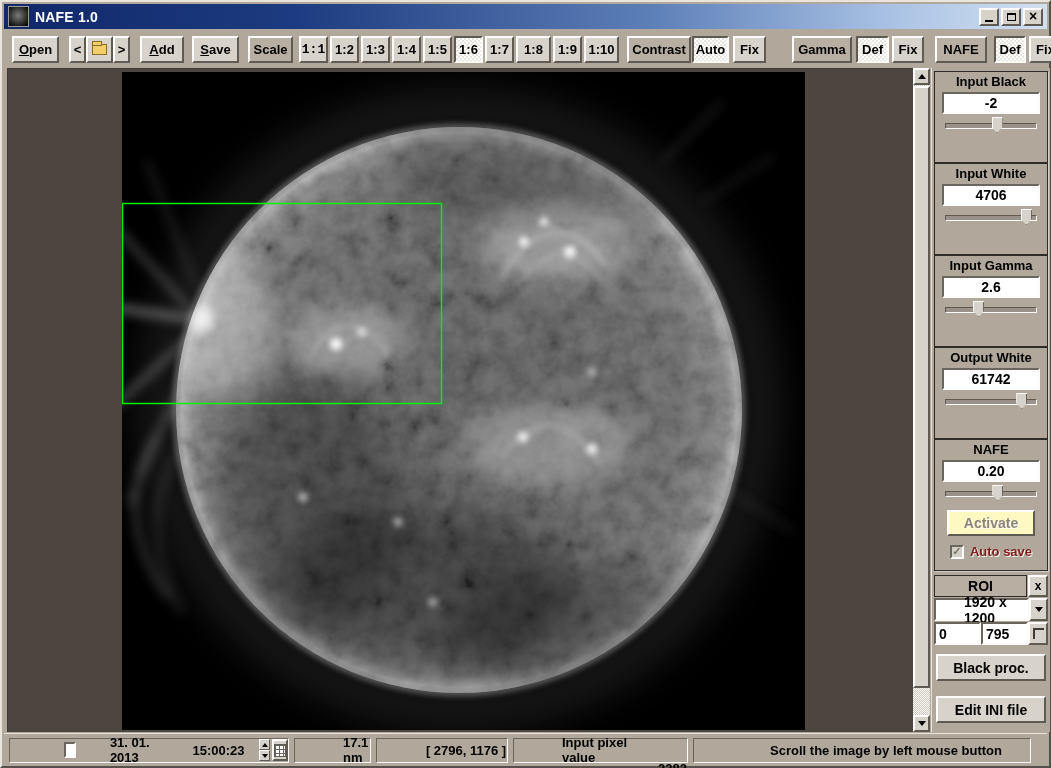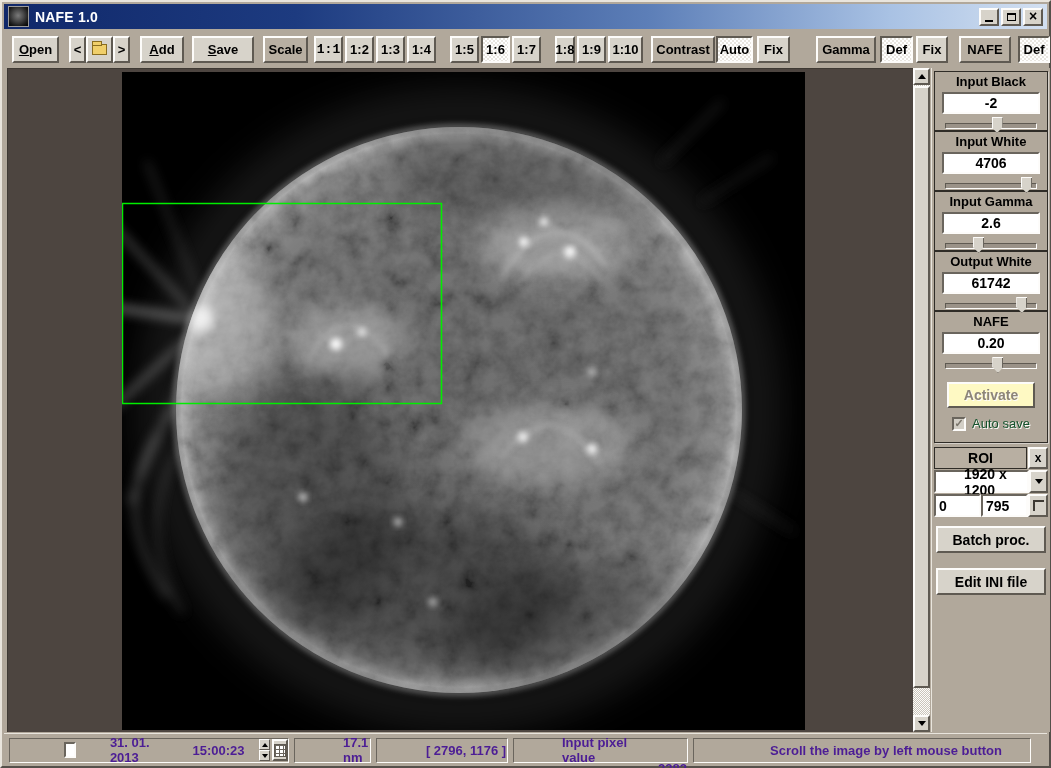--- a/index.html
+++ b/index.html
@@ -46,37 +46,37 @@
     box-sizing:border-box;display:flex;align-items:center;justify-content:center;}
   .sb-up{top:0;} .sb-down{bottom:0;}
   .tri-up{width:0;height:0;border:4px solid transparent;border-bottom:5px solid #000;margin-top:-4px;}
   .tri-down{width:0;height:0;border:4px solid transparent;border-top:5px solid #000;margin-bottom:-4px;}
   .sb-thumb{position:absolute;left:0;top:18px;width:17px;height:602px;background:#d7d3ca;
     border:2px solid;border-color:#fdfcfa #5f5a52 #5f5a52 #fdfcfa;box-sizing:border-box;}
 
   
   .sidepanel{position:absolute;left:929px;top:66px;width:119px;height:664px;background:#b1a89b;padding-top:3px;box-sizing:border-box;
     border-left:1px solid #e9e5dd;overflow:hidden;}
-  .grp{height:60px;margin:0 2px;border:1px solid #2f2c27;box-shadow:1px 1px 0 rgba(255,255,255,.45);box-sizing:border-box;text-align:center;}
+  .grp{height:92px;margin:0 2px;border:1px solid #2f2c27;box-shadow:1px 1px 0 rgba(255,255,255,.45);box-sizing:border-box;text-align:center;}
   .grp-label{font-weight:bold;font-size:13px;color:#000;line-height:16px;margin-top:2px;}
   .val{display:block;height:22px;width:98px;margin:2px auto 0;background:#fff;border:2px solid;border-color:#6a655d #fdfcfa #fdfcfa #6a655d;
     box-sizing:border-box;font-family:"Liberation Sans",sans-serif;font-weight:bold;font-size:14px;text-align:center;color:#000;padding:0;}
   .slider{position:relative;height:17px;margin:3px 10px 0;}
   .slider .track{position:absolute;left:0;right:0;top:6px;height:4px;background:#9a9288;
     border:1px solid;border-color:#5f5a52 #fdfcfa #fdfcfa #5f5a52;}
   .slider .thumb{position:absolute;top:0;width:11px;height:16px;margin-left:-5px;background:#d7d3ca;
     clip-path:polygon(0 0,100% 0,100% 62%,50% 100%,0 62%);box-shadow:inset 1px 1px 0 #fdfcfa,inset -1px -1px 0 #6a655d;}
   .grp.nafe{height:132px;}
   .act-btn{display:block;width:88px;height:26px;margin:8px auto 0;background:#fef9c3;border:2px solid;
     border-color:#fdfcfa #5f5a52 #5f5a52 #fdfcfa;font-family:"Liberation Sans",sans-serif;font-weight:bold;font-size:14px;
     color:#8d8579;text-shadow:1px 1px 0 #fdfcfa;}
   .autosave{display:flex;align-items:center;justify-content:center;gap:6px;margin-top:8px;}
   .cb{width:14px;height:14px;background:#d3cfc6;border:2px solid;border-color:#6a655d #fdfcfa #fdfcfa #6a655d;box-sizing:border-box;
     display:flex;align-items:center;justify-content:center;font-size:11px;font-weight:bold;color:#7b766c;line-height:1;}
-  .autosave-label{font-weight:normal;font-size:13px;color:#14532d;text-shadow:1px 1px 0 #fdfcfa;}
+  .autosave-label{font-weight:bold;font-size:13px;color:#7f1d1d;text-shadow:1px 1px 0 #fdfcfa;}
 
   .roi-block{margin:4px 2px 0;}
   .roi-header{height:22px;display:flex;}
   .roi-title{flex:1;background:#b8afa2;border:1px solid #2f2c27;display:flex;align-items:center;justify-content:center;
     font-weight:bold;font-size:14px;box-sizing:border-box;}
   .roi-x{width:20px;background:#d7d3ca;border:2px solid;border-color:#fdfcfa #5f5a52 #5f5a52 #fdfcfa;box-sizing:border-box;
     display:flex;align-items:center;justify-content:center;font-weight:bold;font-size:12px;margin-left:1px;}
   .combo{height:23px;display:flex;margin-top:1px;}
   .combo-text{flex:1;background:#fff;border:2px solid;border-color:#6a655d #fdfcfa #fdfcfa #6a655d;box-sizing:border-box;
     display:flex;align-items:center;justify-content:center;font-weight:bold;font-size:14px;padding-left:28px;}
@@ -91,21 +91,21 @@
   .corner-ico{width:9px;height:9px;border-top:2px solid #3e3a34;border-left:2px solid #3e3a34;}
   .panel-btn{display:block;width:110px;height:27px;background:#d7d3ca;border:2px solid;border-color:#fdfcfa #5f5a52 #5f5a52 #fdfcfa;
     font-family:"Liberation Sans",sans-serif;font-weight:bold;font-size:14px;color:#000;box-sizing:border-box;}
   .batch{margin:9px auto 0;}
   .editini{margin:15px auto 0;}
 
   
   .statusbar{position:absolute;left:2px;right:2px;top:731px;height:33px;background:#b1a89b;border-top:1px solid #e9e5dd;
     display:flex;align-items:center;padding-left:5px;gap:5px;box-sizing:border-box;}
   .sb-panel{height:25px;border:1px solid;border-color:#6a655d #fdfcfa #fdfcfa #6a655d;box-sizing:border-box;
-    display:flex;align-items:center;justify-content:center;color:#4c1d95;font-weight:bold;font-size:13px;flex:none;padding-left:48px;}
+    display:flex;align-items:center;justify-content:center;color:#000000;font-weight:bold;font-size:13px;flex:none;padding-left:48px;}
   .sb1{width:280px;justify-content:flex-start;}
   .sb2{width:77px;} .sb3{width:132px;} .sb4{width:175px;} .sb5{width:338px;}
   .status-cb{width:16px;height:16px;background:#fff;border:2px solid;border-color:#6a655d #fdfcfa #fdfcfa #6a655d;box-sizing:border-box;margin-left:6px;}
   .date-txt{margin-left:34px;} .time-txt{margin-left:35px;}
   .spinner{width:16px;height:22px;margin-left:15px;display:flex;flex-direction:column;gap:0;}
   .spin-btn{flex:1;background:#d7d3ca;border:1px solid;border-color:#fdfcfa #5f5a52 #5f5a52 #fdfcfa;box-sizing:border-box;
     display:flex;align-items:center;justify-content:center;}
   .tri-up-xs{width:0;height:0;border:3px solid transparent;border-bottom:4px solid #000;margin-top:-3px;}
   .tri-dn-xs{width:0;height:0;border:3px solid transparent;border-top:4px solid #000;margin-bottom:-3px;}
   .cal-btn{width:21px;height:22px;margin-left:2px;background:#d7d3ca;border:2px solid;border-color:#fdfcfa #5f5a52 #5f5a52 #fdfcfa;
@@ -145,49 +145,49 @@
       </button>
     <button class="tb narrow" style="width:27px;">
         <span class="folder-ico"></span>
       </button>
     <button class="tb narrow" style="width:17px;">
         <span>&gt;</span>
       </button>
     <button class="tb" style="margin-left:10px;width:44px;">
         <span class="accel">Add</span>
       </button>
-    <button class="tb" style="margin-left:8px;width:62px;">
+    <button class="tb" style="margin-left:8px;width:47px;">
         <span class="accel">Save</span>
       </button>
 
     <div class="tb grouplabel" style="margin-left:9px;width:45px;">
         <span>Scale</span>
       </div>
     <button class="tb narrow" style="margin-left:6px;width:29px;font-family:Liberation Mono, monospace;">
         <span>1:1</span>
       </button>
     <button class="tb narrow" style="margin-left:2px;width:29px;">
         <span>1:2</span>
       </button>
     <button class="tb narrow" style="margin-left:2px;width:29px;align-items:center;">
         <span>1:3</span>
       </button>
     <button class="tb narrow" style="margin-left:2px;width:29px;">
         <span>1:4</span>
       </button>
-    <button class="tb narrow" style="margin-left:14px;width:29px;">
+    <button class="tb narrow" style="margin-left:2px;width:29px;">
         <span>1:5</span>
       </button>
     <button class="tb narrow pressed" style="margin-left:2px;width:29px;">
         <span>1:6</span>
       </button>
     <button class="tb narrow" style="margin-left:2px;width:29px;">
         <span>1:7</span>
       </button>
-    <button class="tb narrow" style="margin-left:14px;width:20px;">
+    <button class="tb narrow" style="margin-left:2px;width:35px;">
         <span>1:8</span>
       </button>
     <button class="tb narrow" style="margin-left:2px;width:29px;">
         <span>1:9</span>
       </button>
     <button class="tb narrow" style="margin-left:2px;width:35px;">
         <span>1:10</span>
       </button>
 
     <div class="tb grouplabel" style="margin-left:8px;width:64px;">
@@ -388,21 +388,21 @@
       </div>
       <div class="coordrow">
         <input class="coord-input" value="0" style="">
         <input class="coord-input" value="795" style="">
         <div class="corner-btn">
             <div class="corner-ico"></div>
           </div>
       </div>
     </div>
 
-    <button class="panel-btn batch">Batch proc.</button>
+    <button class="panel-btn batch">Black proc.</button>
     <button class="panel-btn editini">Edit INI file</button>
   </div>
 
   <div class="statusbar">
     <div class="sb-panel sb1">
       <div class="status-cb"></div>
       <span class="date-txt">31. 01. 2013</span>
       <span class="time-txt">15:00:23</span>
       <div class="spinner">
         <div class="spin-btn">

